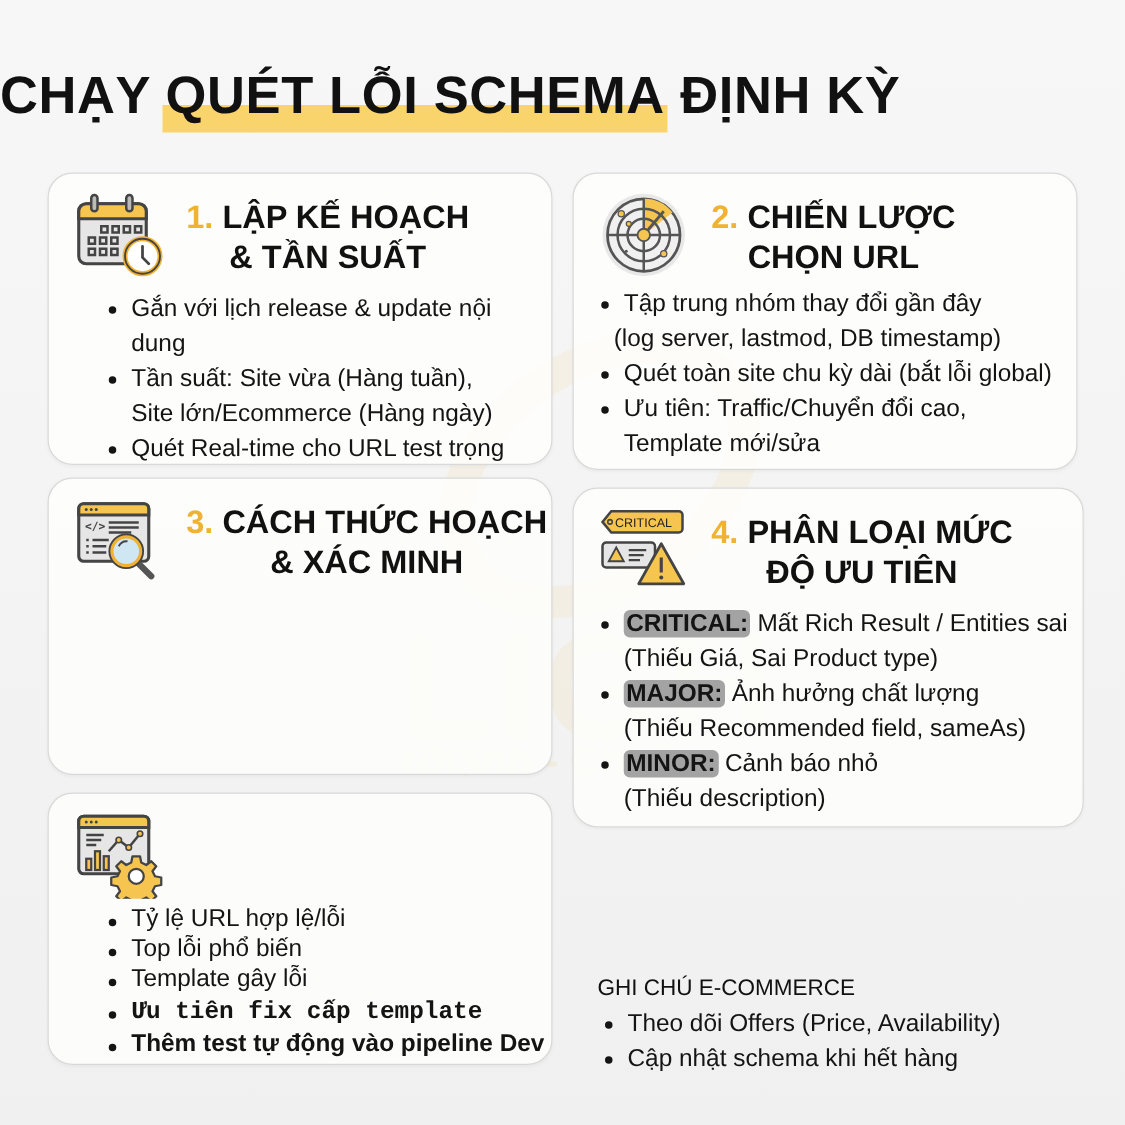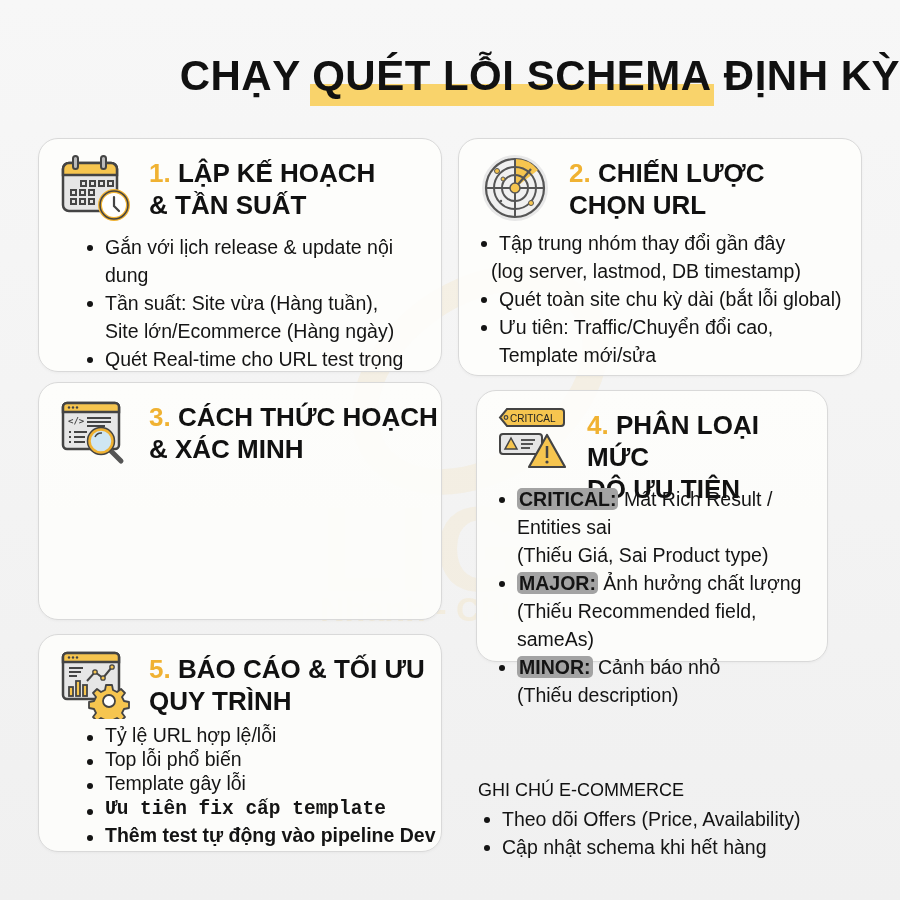--- a/index.html
+++ b/index.html
@@ -21,21 +21,21 @@
   }
   .wm-text {
     position: absolute; left: 20px; top: 240px;
     font-size: 120px; font-weight: 900; color: rgba(245,200,90,0.10); letter-spacing: 4px;
   }
   .wm-tag {
     position: absolute; left: 20px; top: 350px;
     font-size: 34px; font-weight: 700; color: rgba(245,200,90,0.13); white-space: nowrap;
   }
   .title {
-    position: absolute; left: 0; top: 52px; width: 900px; text-align: right;
+    position: absolute; left: 0; top: 52px; width: 900px; text-align: left;
     font-size: 42px; font-weight: 900; letter-spacing: 0.5px; color: #111; z-index: 2;
     font-family: "Liberation Sans", sans-serif;
   }
   .title .hl {
     position: relative; display: inline-block;
   }
   .title .hl::before {
     content: ""; position: absolute; left: -2px; right: -2px; bottom: -6px; height: 22px;
     background: #f9d36b; z-index: -1;
   }
@@ -43,21 +43,21 @@
 
   .card {
     position: absolute; background: rgba(253,253,251,0.92);
     border: 1.5px solid #d9d9d9; border-radius: 20px; z-index: 1;
     box-shadow: 0 1px 3px rgba(0,0,0,0.04);
   }
   .card-head { position: absolute; left: 20px; top: 14px; display: flex; align-items: flex-start; }
   .icon { width: 72px; height: 70px; flex: 0 0 72px; }
   .card-title {
     margin-left: 18px; font-size: 26px; font-weight: 700; line-height: 32px;
-    margin-top: 4px; color: #111;
+    margin-top: 4px; color: #111; text-align: center;
   }
   .card-title .num { color: #f0b232; }
   .bullets {
     position: absolute; left: 46px; list-style: none;
     font-size: 19.5px; line-height: 28px; color: #141414;
   }
   .bullets li { position: relative; padding-left: 20px; }
   .bullets li::before {
     content: ""; position: absolute; left: 2px; top: 12px; width: 6px; height: 6px;
     border-radius: 50%; background: #141414;
@@ -179,21 +179,21 @@
       <circle cx="42" cy="44" r="13.5" fill="none" stroke="#444" stroke-width="1.5"></circle>
       <path d="M36 40 a7 7 0 0 1 7 -4" fill="none" stroke="#444" stroke-width="1.5"></path>
     </svg>
     <div class="card-title">
       <span class="num">3.</span><span> CÁCH THỨC HOẠCH</span><br>
       <span>&amp; XÁC MINH</span>
     </div>
   </div>
 </section>
 
-<section class="card" style="left:458px; top:390px; width:352px; height:272px;margin-left:18px;">
+<section class="card" style="left:458px; top:390px; width:409px; height:272px;">
   <div class="card-head">
     <svg class="icon" viewBox="0 0 72 70">
       <path d="M10 4 H64 a3 3 0 0 1 3 3 V18 a3 3 0 0 1 -3 3 H10 L3 12.5 Z" fill="#f6c54f" stroke="#444" stroke-width="2"></path>
       <circle cx="9" cy="12.5" r="1.8" fill="none" stroke="#444" stroke-width="1.2"></circle>
       <text x="13" y="16.5" font-size="10" font-family="Liberation Sans, sans-serif" fill="#222">CRITICAL</text>
       <rect x="3" y="29" width="42" height="20" rx="3" fill="#e6e6e6" stroke="#444" stroke-width="2"></rect>
       <path d="M14 33 L20 44 H8 Z" fill="#f6c54f" stroke="#444" stroke-width="1.5"></path>
       <g stroke="#444" stroke-width="1.8">
           <line x1="24" y1="35" x2="38" y2="35"></line>
           <line x1="24" y1="39" x2="36" y2="39"></line>
@@ -239,24 +239,20 @@
       <g fill="#f6c54f" stroke="#444" stroke-width="1.8">
           <rect x="10" y="38" width="4" height="9"></rect>
           <rect x="17" y="32" width="4" height="15"></rect>
           <rect x="24" y="36" width="4" height="11"></rect>
         </g>
       <g transform="translate(50,52)">
         <path d="M-3 -16 h6 l1 5 l4 2 l4 -3 l4 4 l-3 4 l2 4 l5 1 v6 l-5 1 l-2 4 l3 4 l-4 4 l-4 -3 l-4 2 l-1 5 h-6 l-1 -5 l-4 -2 l-4 3 l-4 -4 l3 -4 l-2 -4 l-5 -1 v-6 l5 -1 l2 -4 l-3 -4 l4 -4 l4 3 l4 -2 Z" fill="#f6c54f" stroke="#444" stroke-width="1.8" stroke-linejoin="round"></path>
         <circle cx="0" cy="0" r="6" fill="#fff" stroke="#444" stroke-width="1.8"></circle>
       </g>
     </svg>
-    <div class="card-title">
-      <span class="num">5.</span><span> BÁO CÁO &amp; TỐI ƯU</span><br>
-      <span>QUY TRÌNH</span>
-    </div>
   </div>
   <ul class="bullets" style="top:88px; line-height:24px;">
     <li><span>Tỷ lệ URL hợp lệ/lỗi</span></li>
     <li><span>Top lỗi phổ biến</span></li>
     <li><span>Template gây lỗi</span></li>
     <li class="bold-li" style="margin-top:2px;font-family:Liberation Mono, monospace;"><span>Ưu tiên fix cấp template</span></li>
     <li class="bold-li" style="margin-top:2px;"><span>Thêm test tự động vào pipeline Dev</span></li>
   </ul>
 </section>
 

